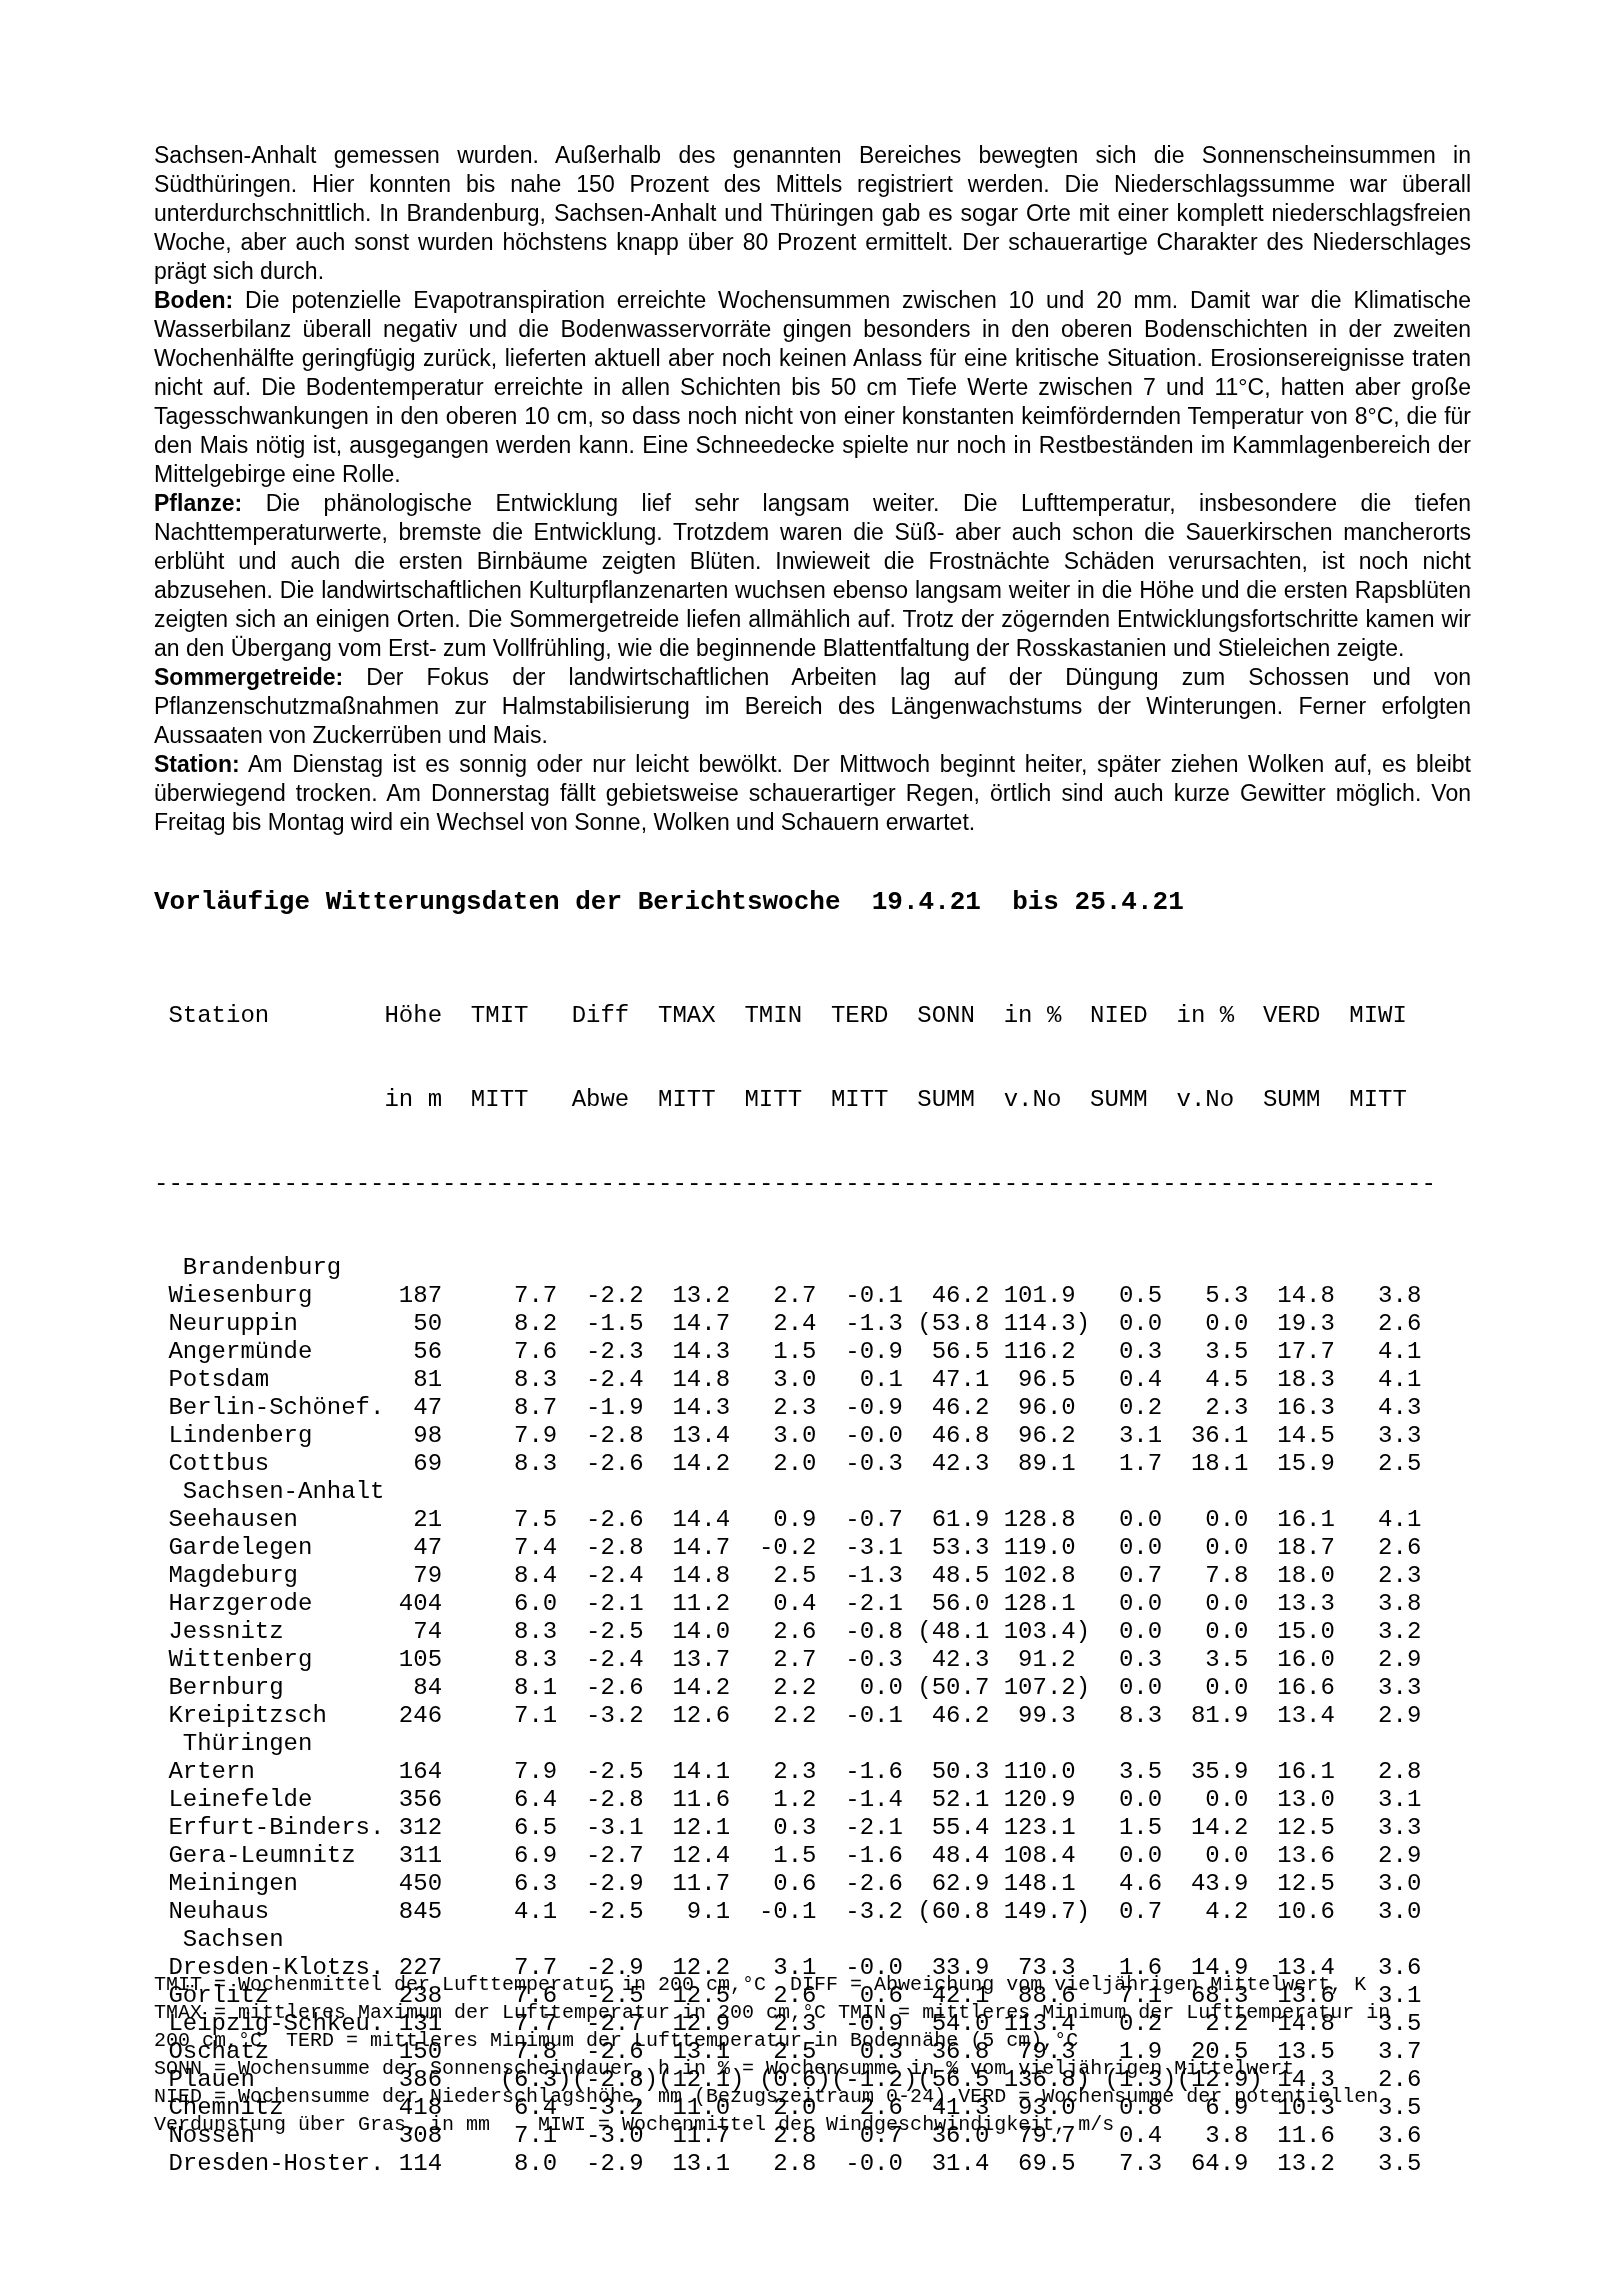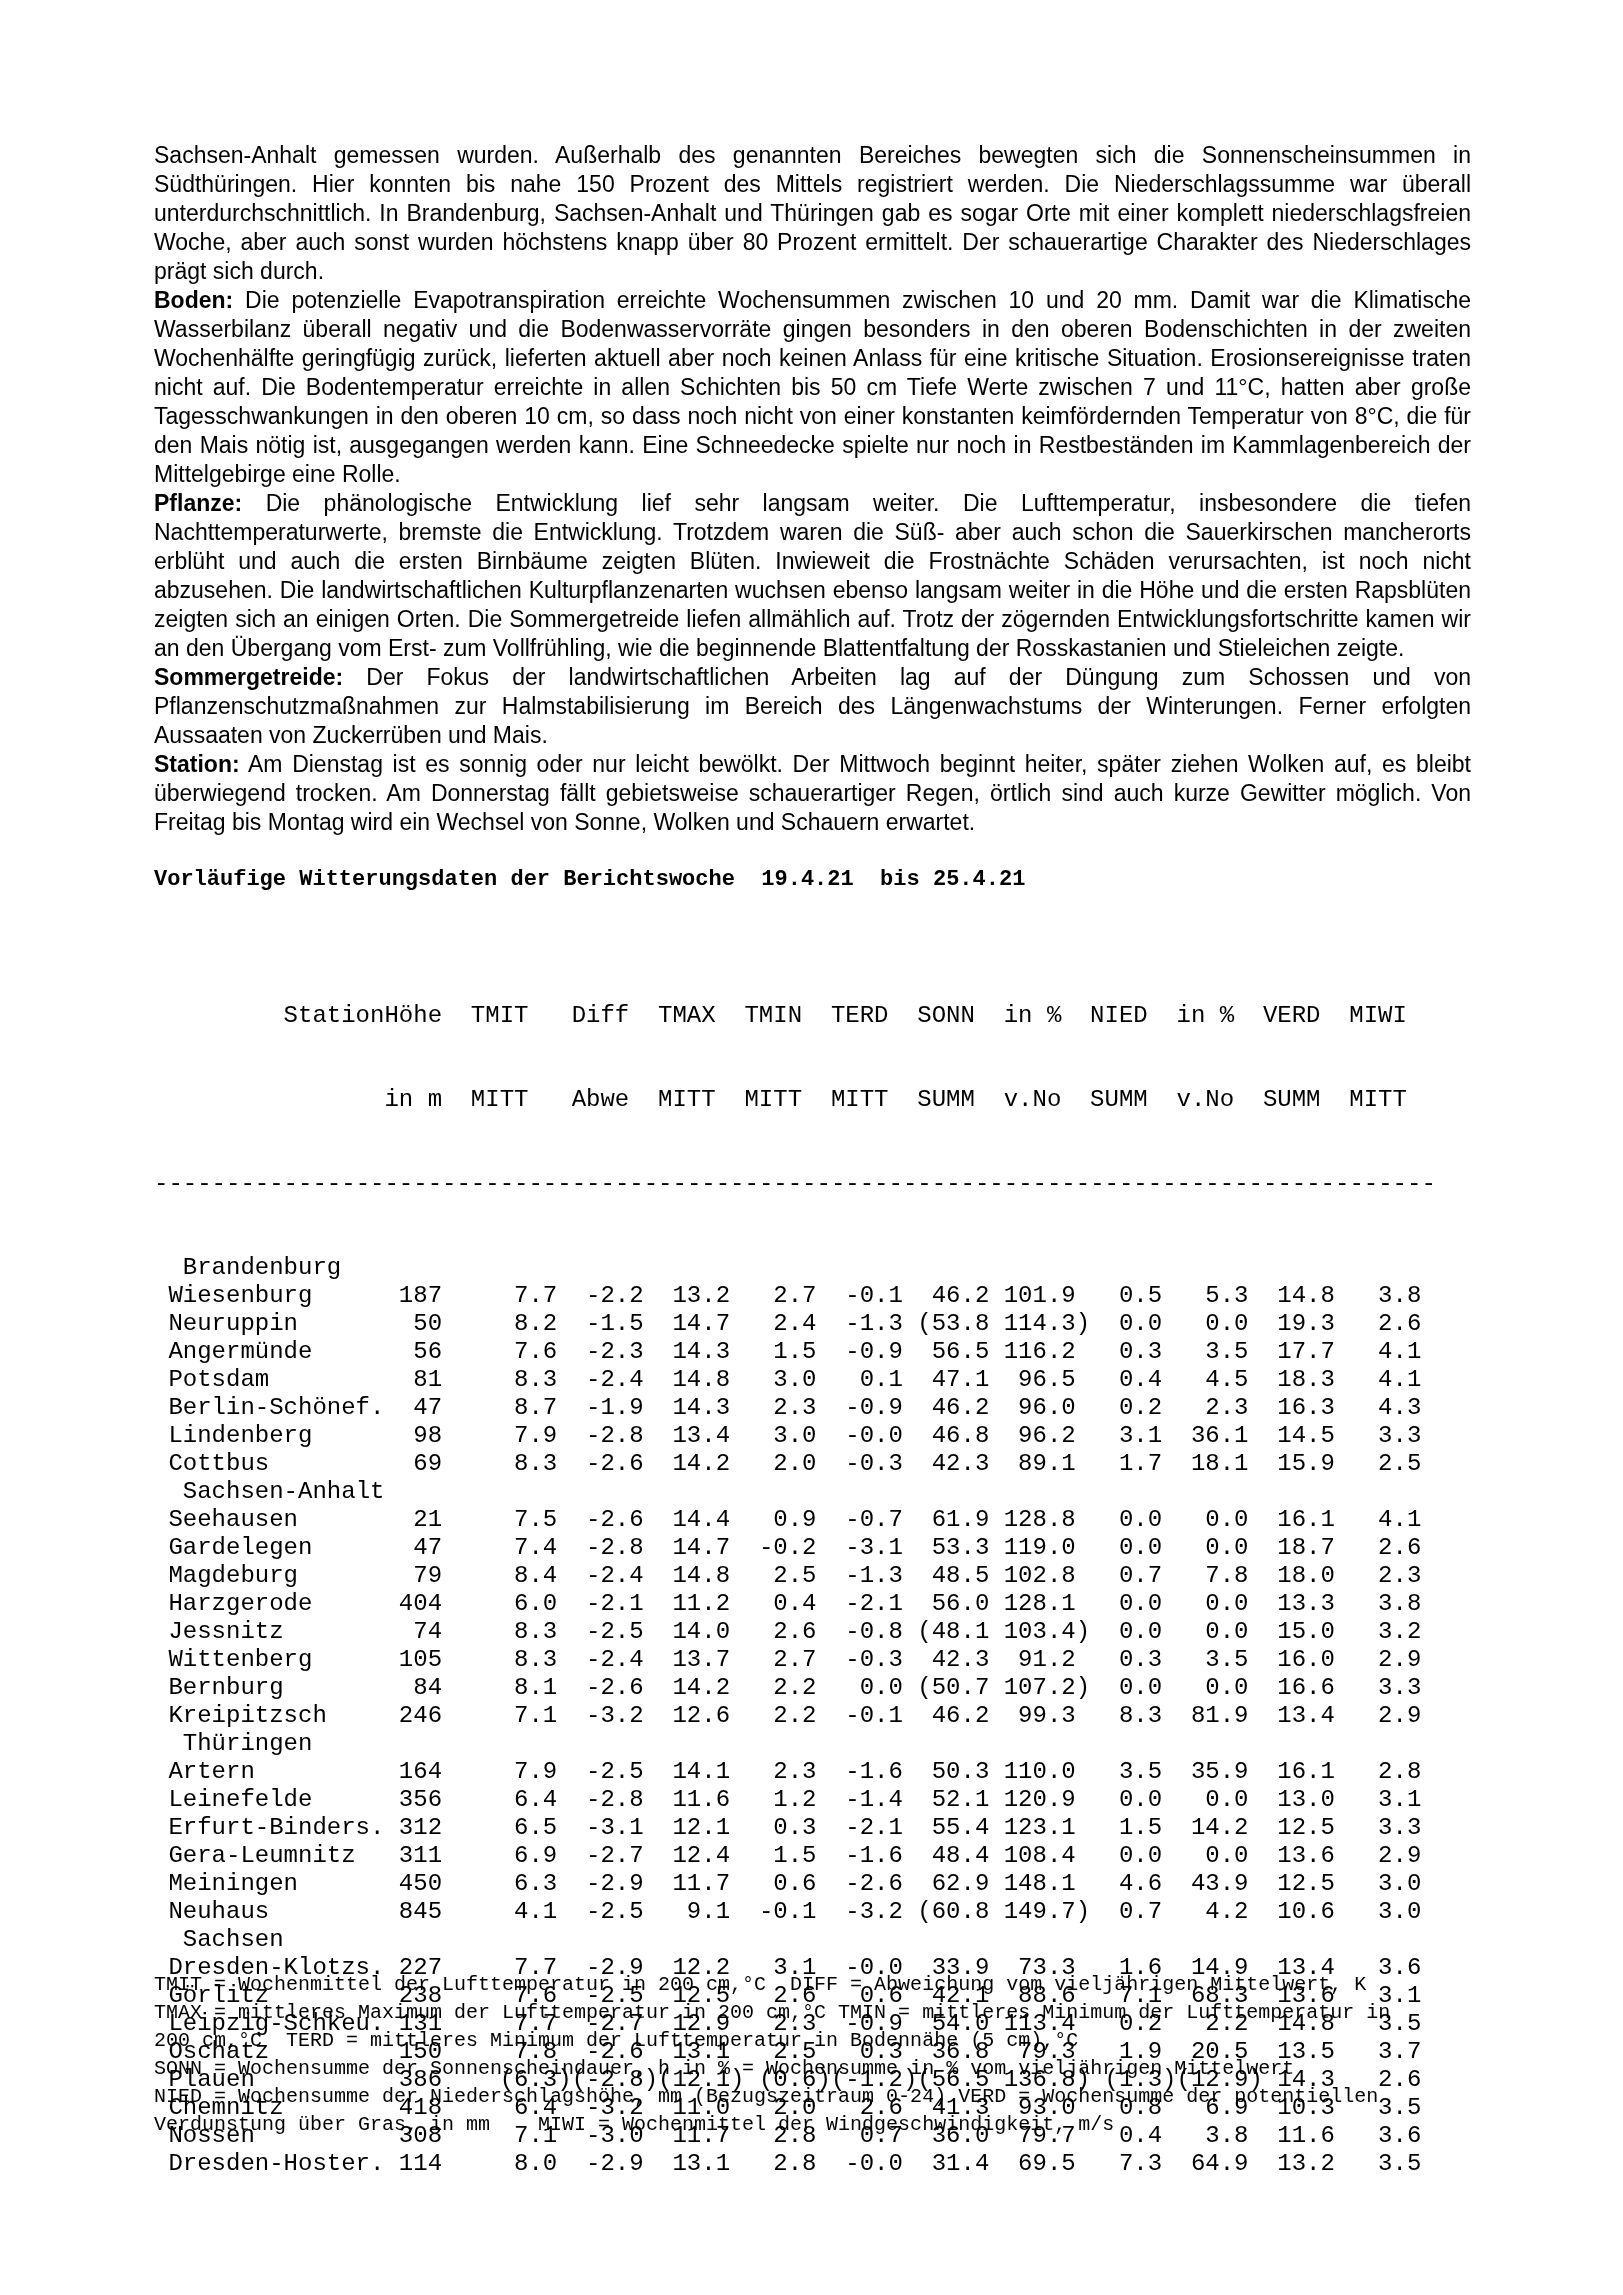--- a/index.html
+++ b/index.html
@@ -8,40 +8,40 @@
   .prose {
     font-family: "Liberation Sans", sans-serif;
     font-size: 23px;
     line-height: 29px;
     text-align: justify;
     margin: 0;
   }
   .prose p { margin: 0; }
   .prose .lead { font-weight: bold; }
   .table-title {
-    position: absolute; left: 154px; top: 867px;
+    position: absolute; left: 154px; top: 887px;
     font-family: "Liberation Mono", monospace;
-    font-weight: bold; font-size: 22px; white-space: pre;
+    font-weight: bold; font-size: 26px; white-space: pre;
   }
   .mono {
     font-family: "Liberation Mono", monospace;
     font-size: 24px;
     line-height: 28px;
     white-space: pre;
   }
   .table { position: absolute; left: 154px; top: 946px; }
   .row { display: flex; height: 28px; }
   .cell { display: inline-block; text-align: right; position: relative; }
   .cell.station { width: 16ch; text-align: left; padding-left: 1ch; box-sizing: border-box; }
   .cell.hoehe { width: 4ch; }
   .cell.w8 { width: 8ch; }
   .cell.w6 { width: 6ch; }
   .cell .paren-r { position: absolute; right: -1ch; top: 0; }
   .hdr .cell { text-align: center; }
-  .hdr .cell.station { text-align: right; }
+  .hdr .cell.station { text-align: left; }
   .rule { height: 28px; overflow: hidden; }
   .group { font-weight: normal; padding-left: 2ch; height: 28px; }
   .legend {
     position: absolute; left: 154px; top: 1971px;
     font-family: "Liberation Mono", monospace;
     font-size: 20px; line-height: 28px; white-space: pre;
   }
 </style>
 </head>
 <body>

